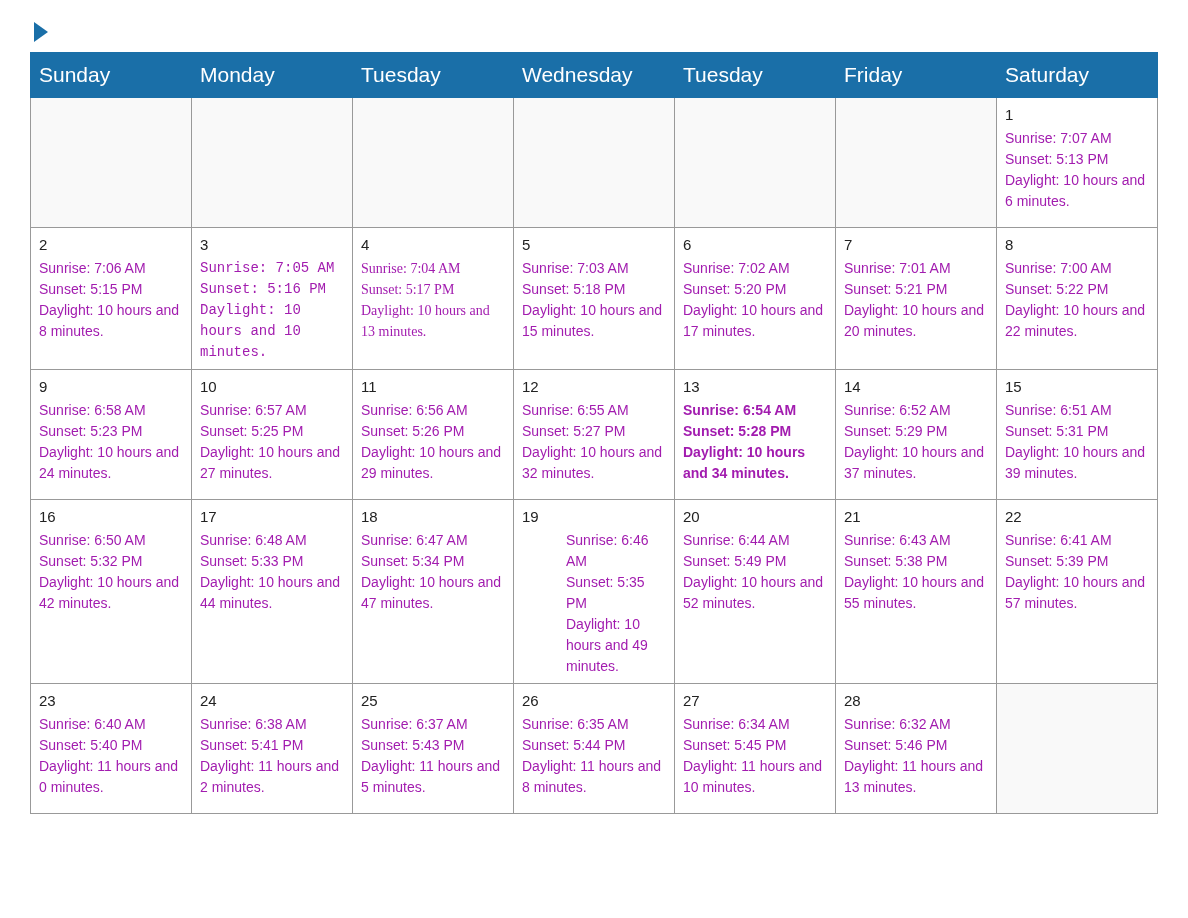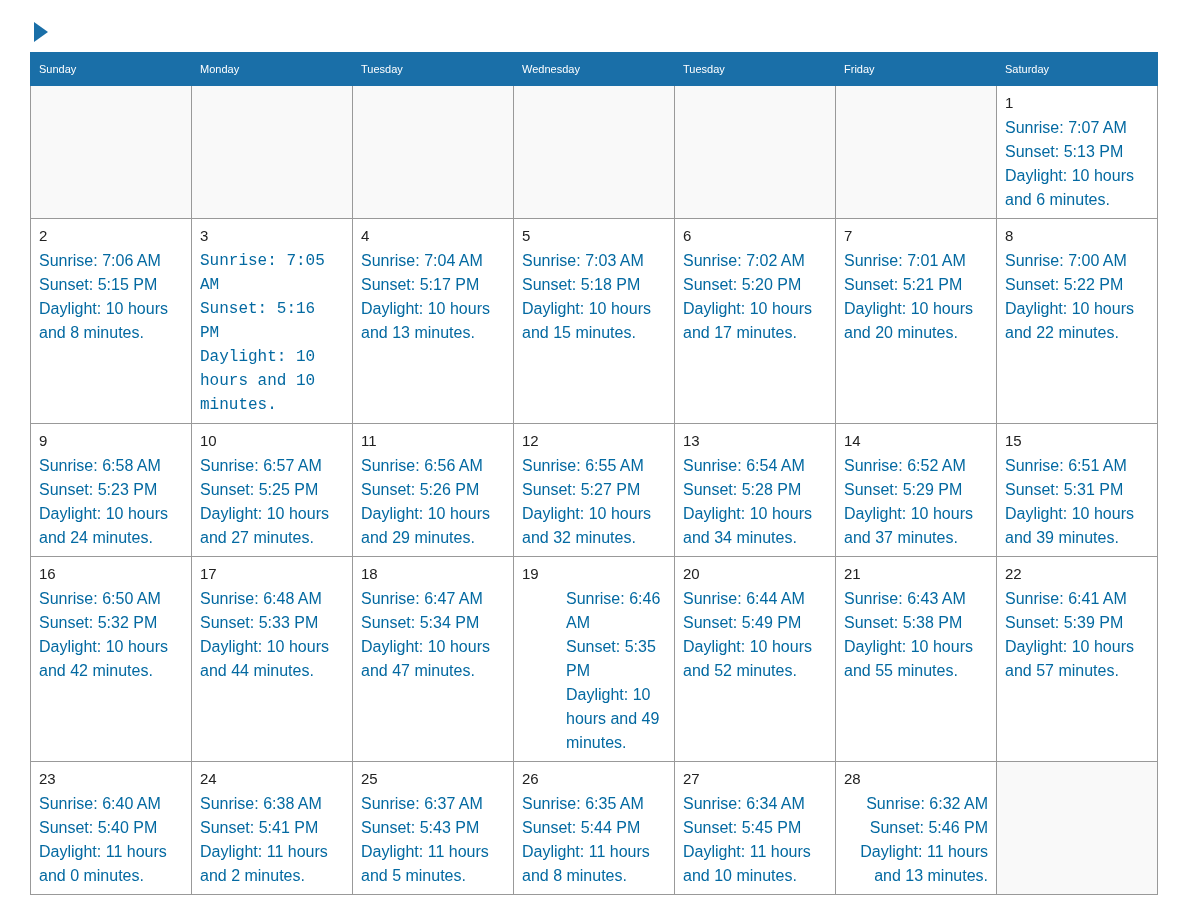--- a/index.html
+++ b/index.html
@@ -60,21 +60,21 @@
       margin-top: 4px;
     }
     .calendar {
       width: 100%;
       border-collapse: collapse;
       margin-top: 8px;
     }
     .calendar th {
       background-color: #1a6fa8;
       color: #fff;
-      font-size: 11px;
+      font-size: 21px;
       font-weight: normal;
       padding: 10px 8px;
       text-align: left;
       border: 1px solid #1a6fa8;
     }
     .calendar td {
       border: 1px solid #999;
       vertical-align: top;
       padding: 6px 8px;
       width: 14.28%;
@@ -87,22 +87,22 @@
     .calendar td.empty {
       background: #f9f9f9;
     }
     .day-number {
       font-size: 15px;
       font-weight: normal;
       display: block;
       margin-bottom: 3px;
     }
     .day-info {
-      font-size: 16px;
-      color: #0369a1;
+      font-size: 14px;
+      color: #a21caf;
       line-height: 1.5;
     }
   </style>
 </head>
 <body>
 
 <div class="header">
   <div class="logo">
     <div class="logo-top">
       <span class="logo-general"></span>
@@ -151,21 +151,21 @@
 Daylight: 10 hours and 8 minutes.</div>
         </td>
         <td>
           <span class="day-number">3</span>
           <div class="day-info" style="white-space: pre-line; font-family: Liberation Mono, monospace;">Sunrise: 7:05 AM
 Sunset: 5:16 PM
 Daylight: 10 hours and 10 minutes.</div>
         </td>
         <td>
           <span class="day-number">4</span>
-          <div class="day-info" style="white-space: pre-line;">Sunrise: 7:04 AM
+          <div class="day-info" style="white-space: pre-line; font-family: Liberation Serif, serif;">Sunrise: 7:04 AM
 Sunset: 5:17 PM
 Daylight: 10 hours and 13 minutes.</div>
         </td>
         <td>
           <span class="day-number">5</span>
           <div class="day-info" style="white-space: pre-line;">Sunrise: 7:03 AM
 Sunset: 5:18 PM
 Daylight: 10 hours and 15 minutes.</div>
         </td>
         <td>
@@ -207,21 +207,21 @@
 Daylight: 10 hours and 29 minutes.</div>
         </td>
         <td>
           <span class="day-number">12</span>
           <div class="day-info" style="white-space: pre-line;">Sunrise: 6:55 AM
 Sunset: 5:27 PM
 Daylight: 10 hours and 32 minutes.</div>
         </td>
         <td>
           <span class="day-number">13</span>
-          <div class="day-info" style="white-space: pre-line;">Sunrise: 6:54 AM
+          <div class="day-info" style="white-space: pre-line; font-weight: bold;">Sunrise: 6:54 AM
 Sunset: 5:28 PM
 Daylight: 10 hours and 34 minutes.</div>
         </td>
         <td>
           <span class="day-number">14</span>
           <div class="day-info" style="white-space: pre-line;">Sunrise: 6:52 AM
 Sunset: 5:29 PM
 Daylight: 10 hours and 37 minutes.</div>
         </td>
         <td>
@@ -301,20 +301,20 @@
 Daylight: 11 hours and 8 minutes.</div>
         </td>
         <td>
           <span class="day-number">27</span>
           <div class="day-info" style="white-space: pre-line;">Sunrise: 6:34 AM
 Sunset: 5:45 PM
 Daylight: 11 hours and 10 minutes.</div>
         </td>
         <td>
           <span class="day-number">28</span>
-          <div class="day-info" style="white-space: pre-line; text-align: right;">Sunrise: 6:32 AM
+          <div class="day-info" style="white-space: pre-line;">Sunrise: 6:32 AM
 Sunset: 5:46 PM
 Daylight: 11 hours and 13 minutes.</div>
         </td>
         <td class="empty"></td>
       </tr>
     </tbody>
 </table>
 
 </body></html>

